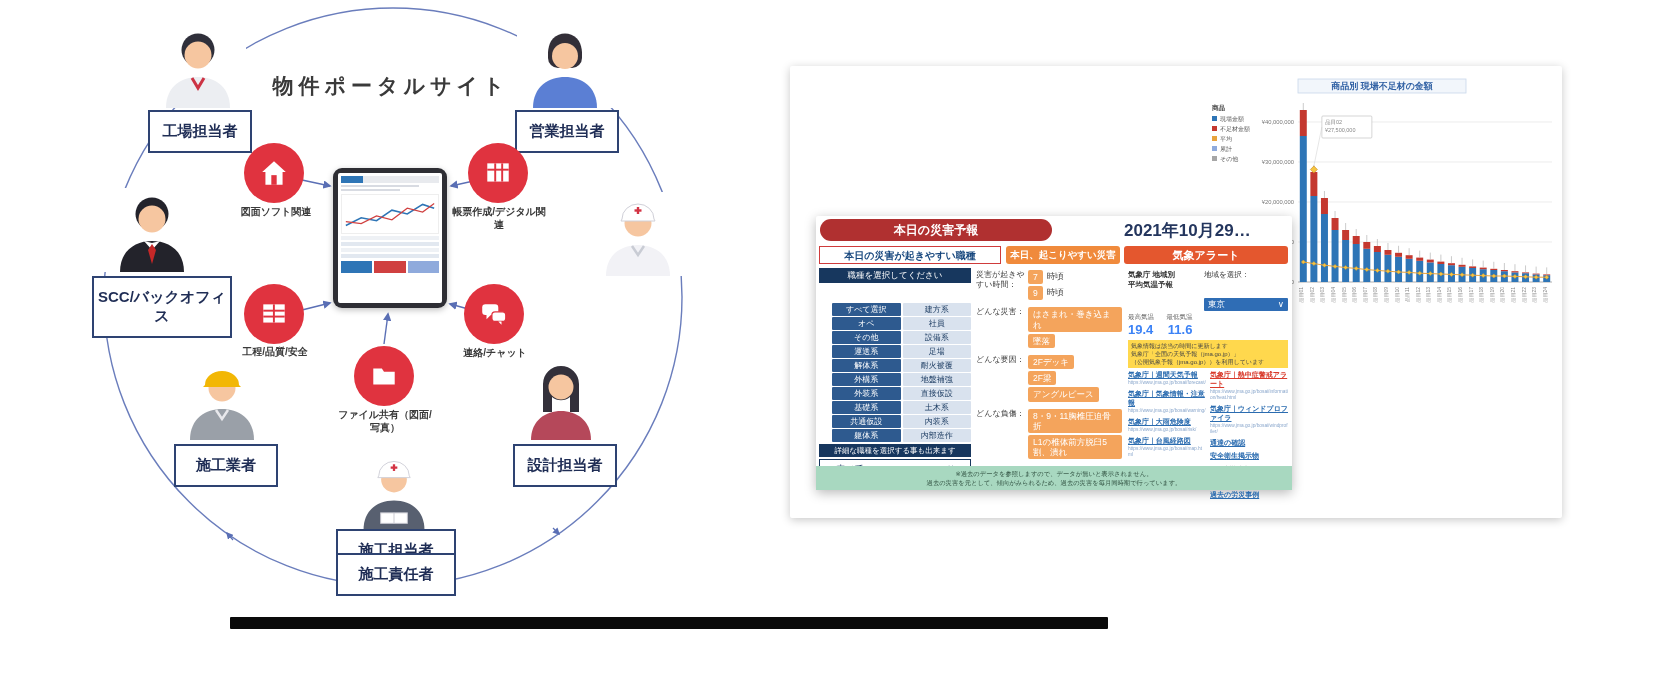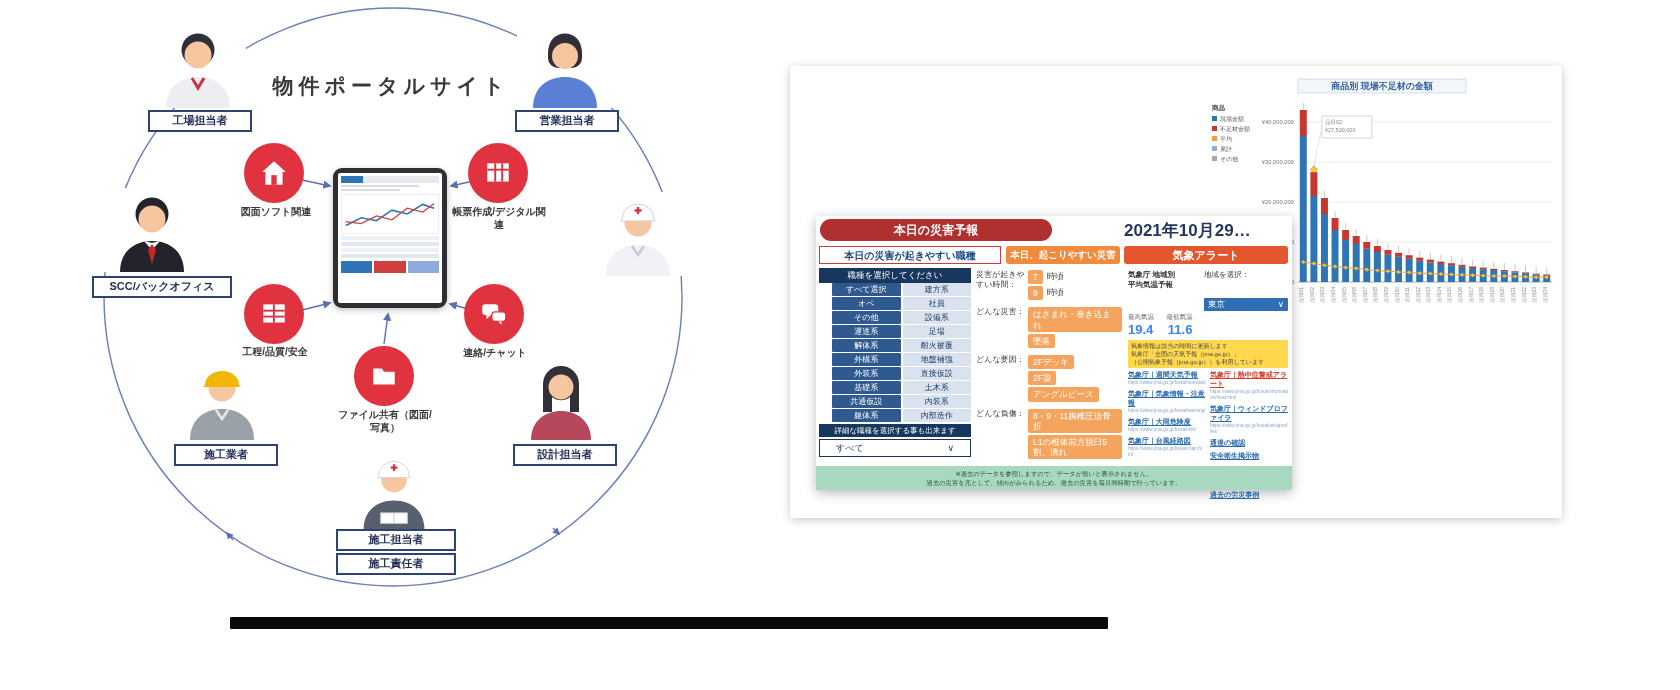--- a/index.html
+++ b/index.html
@@ -5,21 +5,21 @@
   html,body{margin:0;padding:0;background:#fff;}
   .canvas{position:relative;width:1680px;height:690px;background:#fff;overflow:hidden;
           font-family:"Liberation Sans","DejaVu Sans",sans-serif;color:#333;}
   
   .diagram-lines{position:absolute;left:80px;top:0;width:640px;height:650px;}
   .diagram-title{position:absolute;left:256px;top:72px;width:270px;text-align:center;
                  font-size:21px;font-weight:700;letter-spacing:5px;color:#3a3a3a;}
   .avatar{position:absolute;width:96px;height:84px;background:#fff;}
   .avatar svg{width:100%;height:100%;display:block;}
   .name-tag{position:absolute;background:#fff;border:2px solid #2e4372;color:#1f2d55;
-            font-size:11px;font-weight:700;text-align:center;padding:2px 3px;line-height:1.25;box-sizing:border-box;}
+            font-size:15px;font-weight:700;text-align:center;padding:10px 3px;line-height:1.25;box-sizing:border-box;}
   .feature-circle{position:absolute;width:60px;height:60px;border-radius:50%;background:#e0333f;
                   display:flex;align-items:center;justify-content:center;}
   .feature-circle svg{width:30px;height:30px;}
   .feature-label{position:absolute;font-size:10px;font-weight:600;color:#3a3a3a;text-align:center;line-height:1.25;}
   .tablet{position:absolute;left:333px;top:168px;width:114px;height:140px;background:#2e2e34;
           border-radius:9px;padding:5px;box-sizing:border-box;box-shadow:0 2px 6px rgba(0,0,0,.25);}
   .tablet-screen{width:100%;height:100%;background:#fff;border-radius:2px;overflow:hidden;padding:3px;box-sizing:border-box;}
   .ts-bar{height:7px;background:#e8eaee;margin-bottom:2px;display:flex;}
   .ts-bar i{display:block;width:22px;background:#2e75b6;}
   .ts-line{height:2px;background:#d8dbe2;margin:2px 4px 0 0;}
@@ -36,21 +36,21 @@
   .weather-card{position:absolute;left:816px;top:216px;width:476px;height:274px;background:#fff;
                 box-shadow:0 3px 12px rgba(0,0,0,.28);border-radius:2px;font-size:9px;}
   .wc-title-pill{position:absolute;left:4px;top:3px;width:232px;height:22px;border-radius:11px;
                  background:#b03030;color:#fff;font-size:12px;font-weight:700;text-align:center;line-height:22px;}
   .wc-date{position:absolute;left:308px;top:3px;font-size:17px;font-weight:700;color:#24365e;}
   .wc-sub{position:absolute;height:18px;font-weight:700;text-align:center;line-height:18px;box-sizing:border-box;}
   .wc-sub-jobs{left:3px;top:30px;width:182px;background:#fff;border:1px solid #cf3b3b;color:#17477e;font-size:10px;}
   .wc-sub-dis{left:190px;top:30px;width:114px;background:#f08a3c;color:#fff;font-size:9.5px;border-radius:3px;}
   .wc-sub-alert{left:308px;top:30px;width:164px;background:#e4572e;color:#fff;font-size:11px;border-radius:3px;}
   .jp{position:absolute;left:3px;top:52px;width:152px;}
-  .jp-header{height:15px;line-height:15px;background:#17375e;color:#fff;font-size:8.5px;text-align:center;margin-bottom:0;}
+  .jp-header{height:15px;line-height:15px;background:#17375e;color:#fff;font-size:8.5px;text-align:center;margin-bottom:20px;}
   .jp-row{display:flex;gap:2px;margin-bottom:1px;margin-left:13px;}
   .jp-cell{flex:1;height:13px;line-height:13px;font-size:8px;text-align:center;border-radius:1px;cursor:pointer;}
   .jp-cell-selected{background:#2e5a8f;color:#fff;}
   .jp-cell-plain{background:#d9e2ee;color:#17375e;}
   .jp-note{height:13px;line-height:13px;background:#17375e;color:#fff;font-size:7.5px;text-align:center;margin:2px 0;}
   .jp-dropdown{height:16px;line-height:14px;border:1px solid #17375e;color:#17375e;font-size:9px;
                padding:0 16px;display:flex;justify-content:space-between;align-items:center;background:#fff;cursor:pointer;}
   .dp{position:absolute;left:160px;top:54px;width:146px;}
   .dp-group{display:flex;margin-bottom:5px;}
   .dp-label{width:52px;font-size:8px;color:#444;line-height:1.3;}

